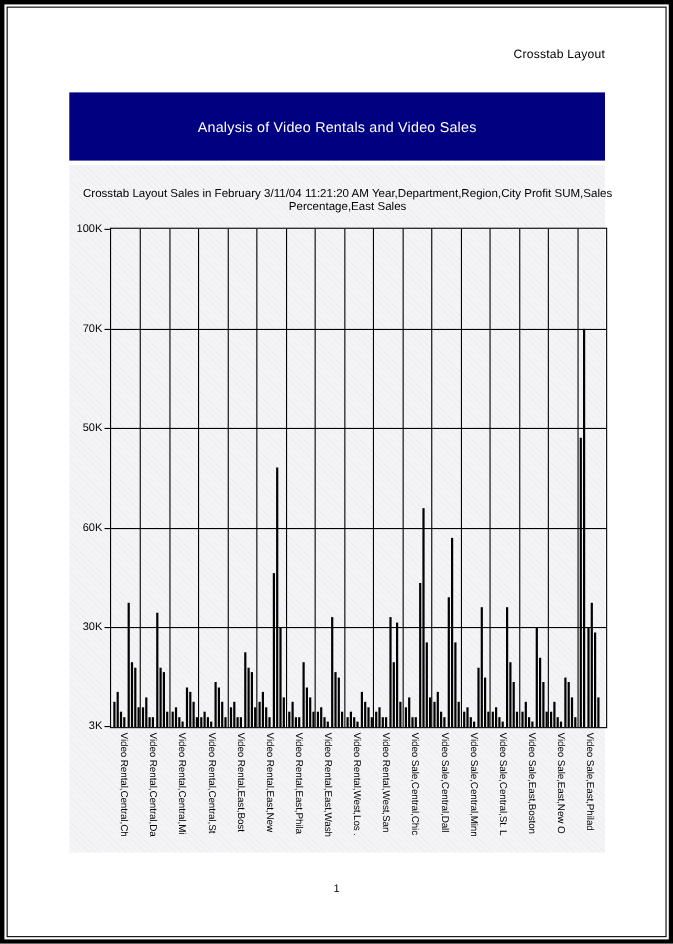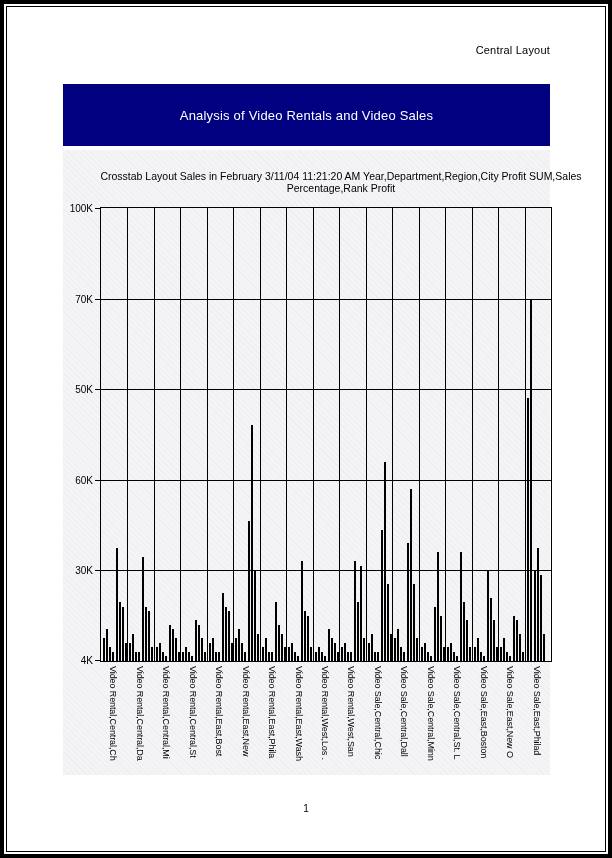--- a/index.html
+++ b/index.html
@@ -15,21 +15,21 @@
     position:absolute;left:63px;top:84px;width:487px;height:62px;
     display:flex;align-items:center;justify-content:center;
   }
   .banner-title{font-size:13px;letter-spacing:0.2px;}
   .panel{
     position:absolute;left:63px;top:150px;width:487px;height:625px;
     background-color:#f4f4f6;
     background-image:repeating-linear-gradient(45deg, rgba(0,0,0,0.025) 0 1px, transparent 1px 4px);
   }
   .chart-heading{
-    position:absolute;left:36px;top:20px;width:484px;text-align:center;
+    position:absolute;left:11px;top:20px;width:484px;text-align:center;
     font-size:10.5px;line-height:1.18;
   }
   .plot{
     position:absolute;left:37px;top:57px;width:450px;height:453px;
     border:1px solid #000;box-sizing:content-box;
   }
   .hgrid{position:absolute;left:0;width:450px;height:1px;background:#000;}
   .vgrid{position:absolute;top:0;height:453px;width:1px;background:#000;}
   .bar{position:absolute;bottom:0;background:#000;}
   .ytick-mark{position:absolute;left:-6px;width:6px;height:1px;background:#000;}
@@ -43,48 +43,48 @@
     font-size:9px;letter-spacing:-0.1px;
   }
   .page-number{position:absolute;top:803px;left:0;width:612px;text-align:center;font-size:10px;}
 </style>
 </head>
 <body>
 
 <div class="outer-frame"></div>
 <div class="inner-frame"></div>
 
-<div class="corner-label">Central Layout</div>
+<div class="corner-label">Crosstab Layout</div>
 
 <div class="banner" style="background: rgb(0, 0, 128); color: rgb(255, 255, 255);">
   <div class="banner-title">Analysis of Video Rentals and Video Sales</div>
 </div>
 
 <div class="panel">
   <div class="chart-heading">
     <div>Crosstab Layout Sales in February 3/11/04 11:21:20 AM Year,Department,Region,City Profit SUM,Sales</div>
-    <div>Percentage,Rank Profit</div>
+    <div>Percentage,East Sales</div>
   </div>
   <div class="plot">
       <div class="hgrid" style="top: 362.4px;"></div>
       <div class="hgrid" style="top: 271.8px;"></div>
       <div class="hgrid" style="top: 181.2px;"></div>
       <div class="hgrid" style="top: 90.6px;"></div>
       <div class="ytick-mark" style="top: 0px;"></div>
       <div class="ylabel" style="top: 0px;">100K</div>
       <div class="ytick-mark" style="top: 90.6px;"></div>
       <div class="ylabel" style="top: 90.6px;">70K</div>
       <div class="ytick-mark" style="top: 181.2px;"></div>
       <div class="ylabel" style="top: 181.2px;">50K</div>
       <div class="ytick-mark" style="top: 271.8px;"></div>
       <div class="ylabel" style="top: 271.8px;">60K</div>
       <div class="ytick-mark" style="top: 362.4px;"></div>
       <div class="ylabel" style="top: 362.4px;">30K</div>
       <div class="ytick-mark" style="top: 452px;"></div>
-      <div class="ylabel" style="top: 452px;">4K</div>
+      <div class="ylabel" style="top: 452px;">3K</div>
       <div class="vgrid" style="left: 26.4706px;"></div>
       <div class="vgrid" style="left: 52.9412px;"></div>
       <div class="vgrid" style="left: 79.4118px;"></div>
       <div class="vgrid" style="left: 105.882px;"></div>
       <div class="vgrid" style="left: 132.353px;"></div>
       <div class="vgrid" style="left: 158.824px;"></div>
       <div class="vgrid" style="left: 185.294px;"></div>
       <div class="vgrid" style="left: 211.765px;"></div>
       <div class="vgrid" style="left: 238.235px;"></div>
       <div class="vgrid" style="left: 264.706px;"></div>

